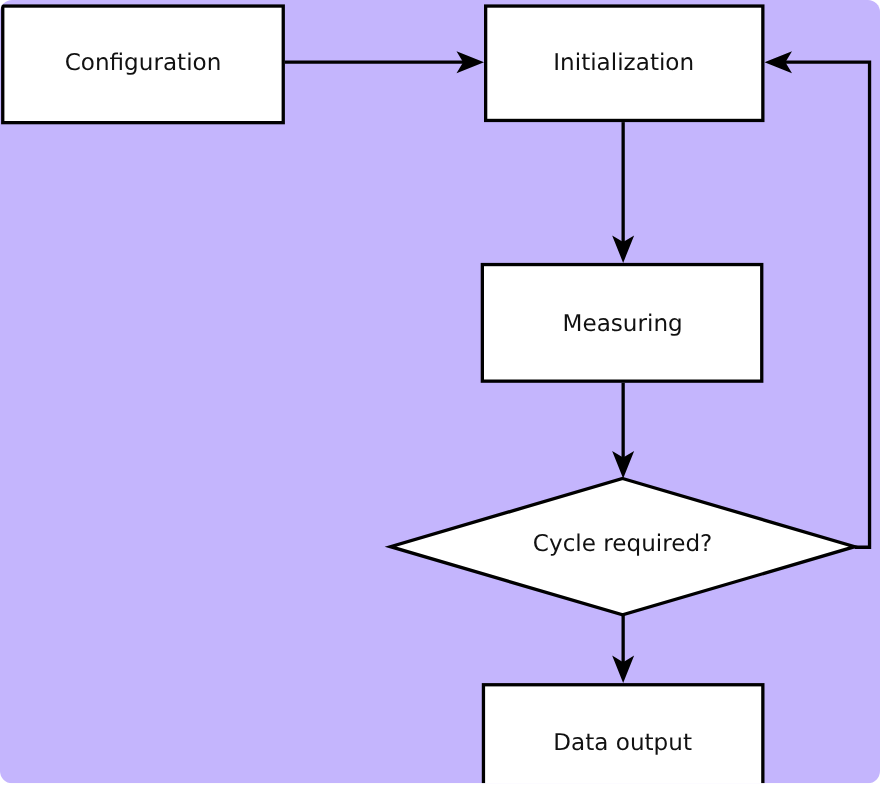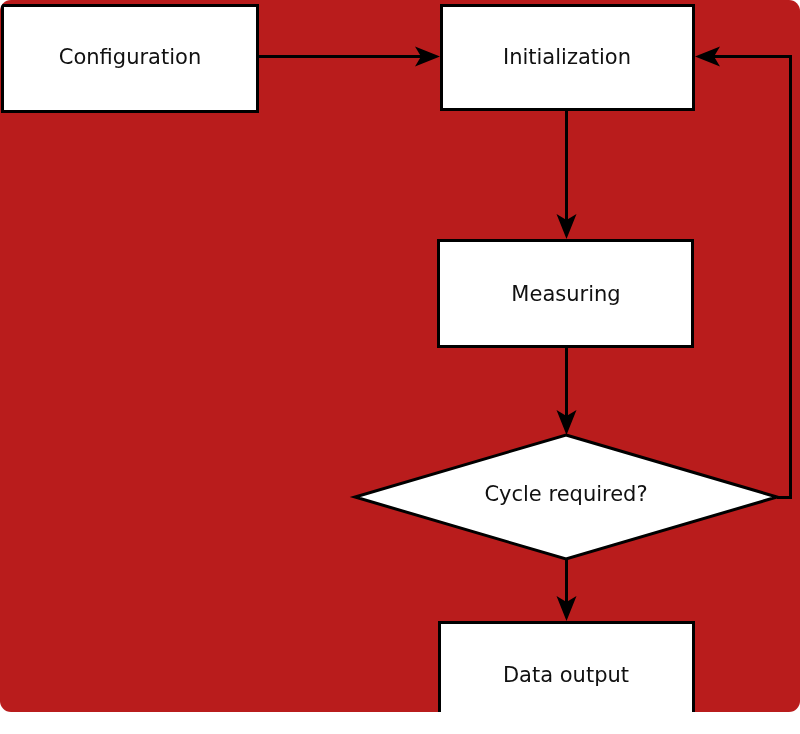--- a/index.html
+++ b/index.html
@@ -7,21 +7,21 @@
     padding: 0;
     background: #ffffff;
   }
   body {
     font-family: "DejaVu Sans", sans-serif;
   }
   #canvas {
     position: relative;
     width: 800px;
     height: 712px;
-    background: #b91c1c;
+    background: #c4b5fd;
     overflow: hidden;
     border-radius: 11px;
   }
   #flow-svg {
     position: absolute;
     top: 0;
     left: 0;
     width: 800px;
     height: 734px;
   }

